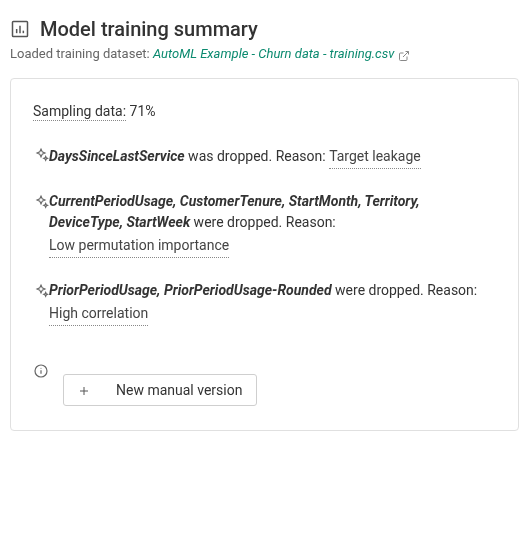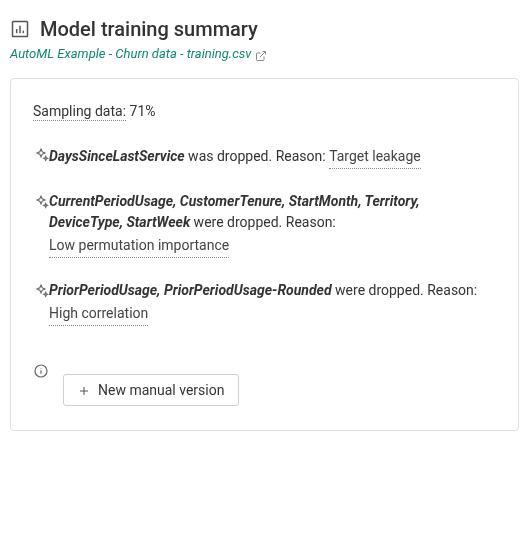--- a/index.html
+++ b/index.html
@@ -103,21 +103,21 @@
       margin-top: 3px;
     }
     .info-text {
       font-size: 14px;
       color: #333;
     }
     .new-btn {
       margin-top: 14px;
       display: inline-flex;
       align-items: center;
-      gap: 8px;
+      gap: 26px;
       border: 1px solid #cfcfcf;
       background: #fff;
       color: #333;
       font-size: 14px;
       padding: 7px 14px;
       border-radius: 3px;
       cursor: pointer;
       font-family: inherit;
       justify-content: center;
     }
@@ -136,20 +136,21 @@
       <rect x="3" y="3" width="18" height="18" rx="1"></rect>
       <line x1="8" y1="17" x2="8" y2="12"></line>
       <line x1="12" y1="17" x2="12" y2="8"></line>
       <line x1="16" y1="17" x2="16" y2="14"></line>
     </svg>
   </span>
   <h1 class="page-title">Model training summary</h1>
 </div>
 
 <div class="subtitle-row">
+  <span>Loaded training dataset: </span>
   <a href="#" class="dataset-link">
     <span>AutoML Example - Churn data - training.csv</span>
     <span class="ext-icon">
       <svg viewBox="0 0 24 24" fill="none" stroke="currentColor" stroke-width="2">
         <path d="M18 13v6a2 2 0 0 1-2 2H5a2 2 0 0 1-2-2V8a2 2 0 0 1 2-2h6"></path>
         <polyline points="15 3 21 3 21 9"></polyline>
         <line x1="10" y1="14" x2="21" y2="3"></line>
       </svg>
     </span>
   </a>

